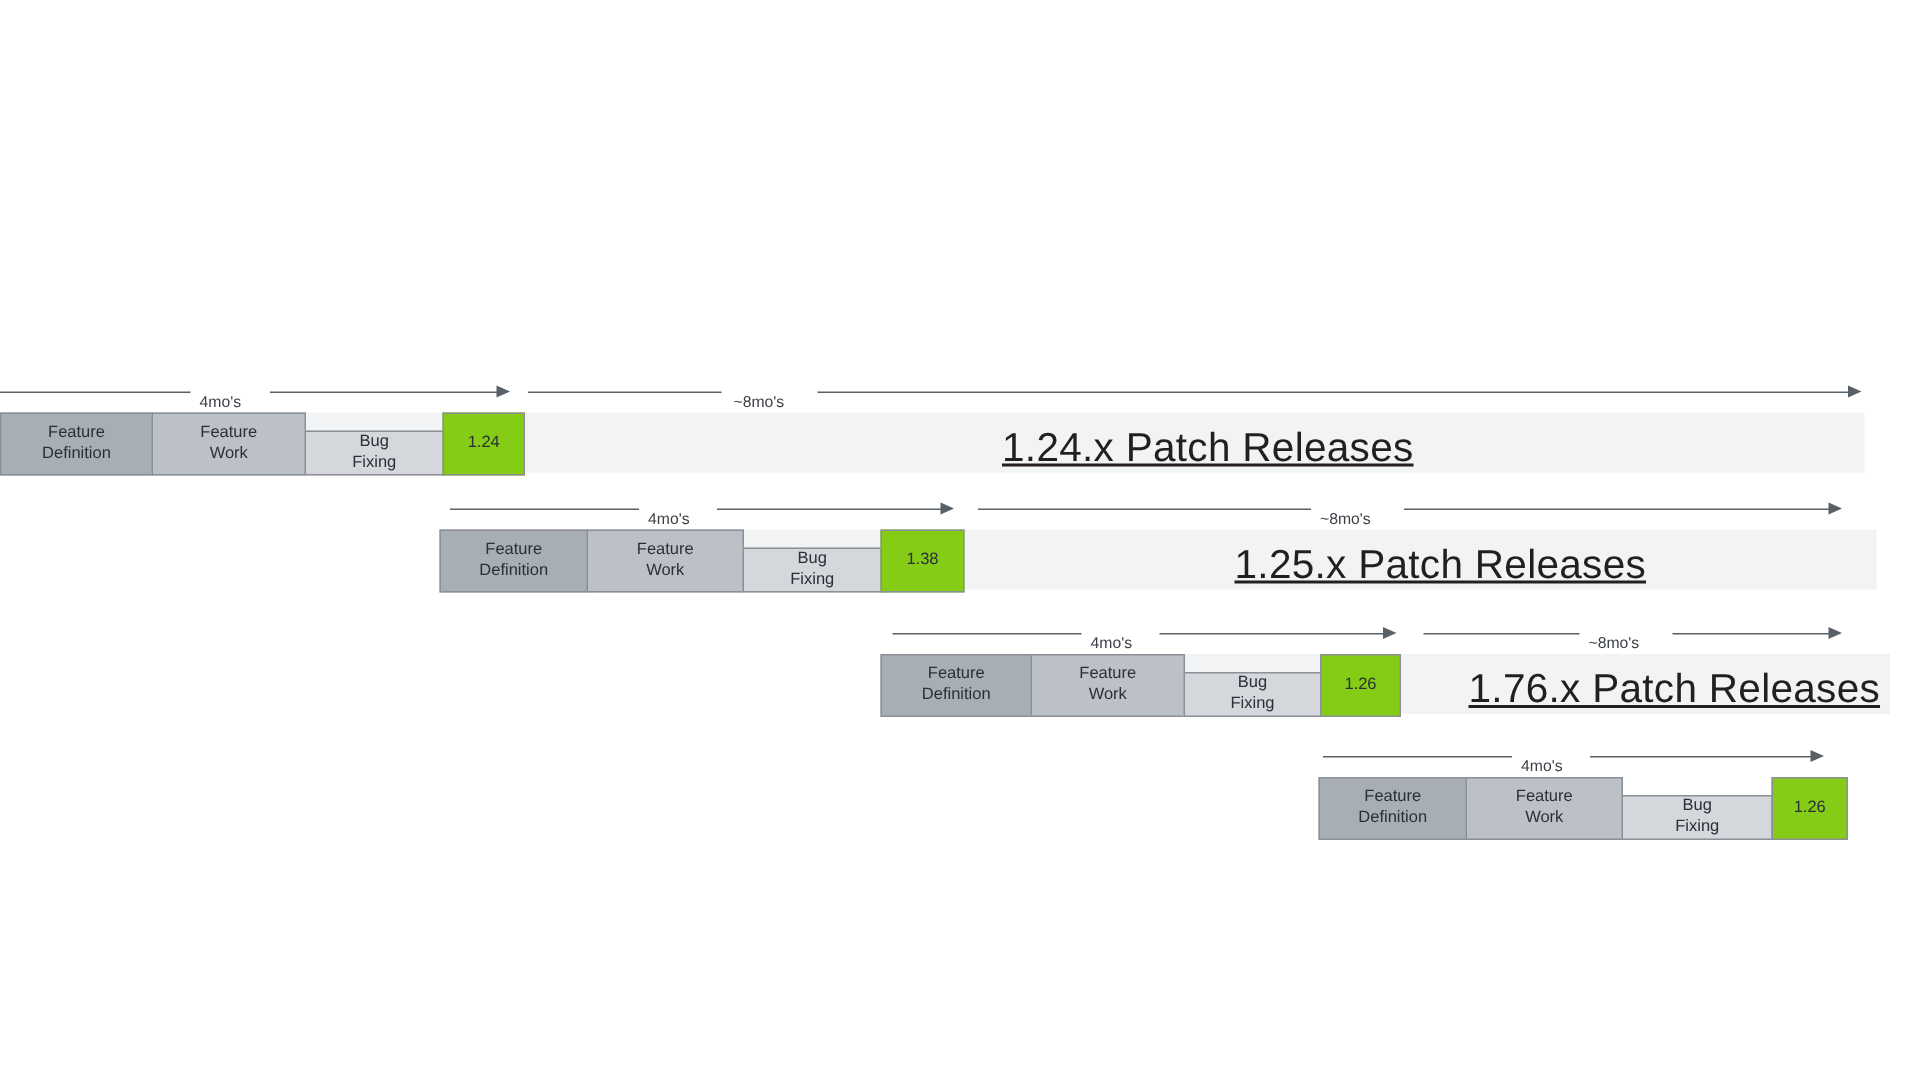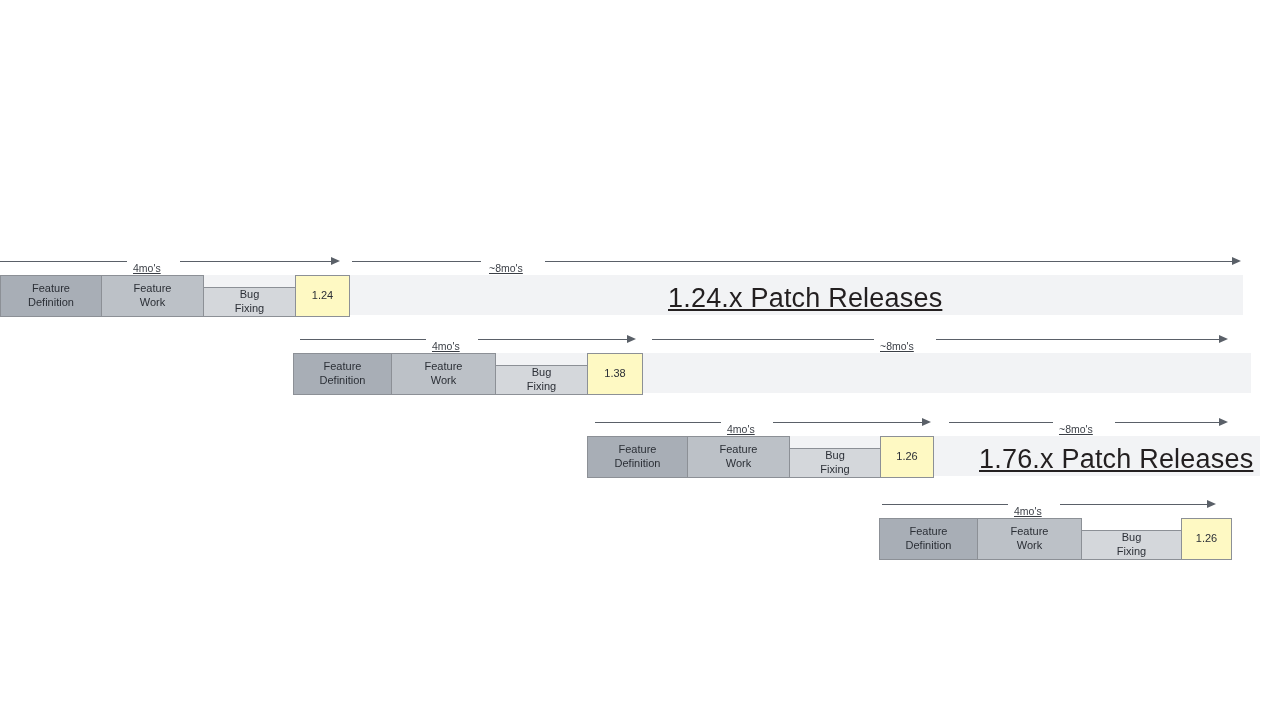--- a/index.html
+++ b/index.html
@@ -66,21 +66,21 @@
     line-height: 1.25;
     text-align: center;
     white-space: nowrap;
   }
   .phase:first-child { margin-left: 0; }
   .phase .ln { display: block; }
 
   .p-def  { background: #a8aeb6; }
   .p-work { background: #bcc1c7; }
   .p-bug  { background: #d4d7db; margin-top: 12px; }
-  .p-ver  { background: #fef9c3; font-size: 11px; }
+  .p-ver  { background: #84cc16; font-size: 11px; }
 
   
   .arrow-group {
     position: absolute;
     height: 22px;
   }
   .arrow-line {
     position: absolute;
     top: 8px;
     height: 1px;
@@ -94,21 +94,20 @@
     border-bottom: 4.5px solid transparent;
     border-left: 9px solid #5a6068;
   }
   .arrow-label {
     position: absolute;
     top: 10px;
     font-size: 10.5px;
     color: #3b3f46;
     white-space: nowrap;
     line-height: 1;
-    text-decoration: underline;
   }
 </style>
 </head>
 <body>
 
 <div class="canvas">
 
   <div class="row" style="left:0px; top:275px; width:1280px;">
 
     <div class="patch-bar" style="left:0px; top:0px; width:1243px;">
@@ -143,20 +142,21 @@
       <div class="arrow-label" style="left:137px;">~8mo's</div>
       <div class="arrow-line" style="left:193px; width:689px;"></div>
       <div class="arrow-head" style="left:880px;"></div>
     </div>
   </div>
 
   <div class="row" style="left:293px; top:353px; width:987px;">
 
     <div class="patch-bar" style="left:0px; top:0px; width:958px;">
     </div>
+    <div class="patch-bar-label" style="left:530px; top:10px;">1.25.x Patch Releases</div>
 
     <div class="phases" style="left:0px;">
       <div class="phase p-def" style="width:99px;">
         <span class="ln">Feature</span>
         <span class="ln">Definition</span>
       </div>
       <div class="phase p-work" style="width:105px;">
         <span class="ln">Feature</span>
         <span class="ln">Work</span>
       </div>

